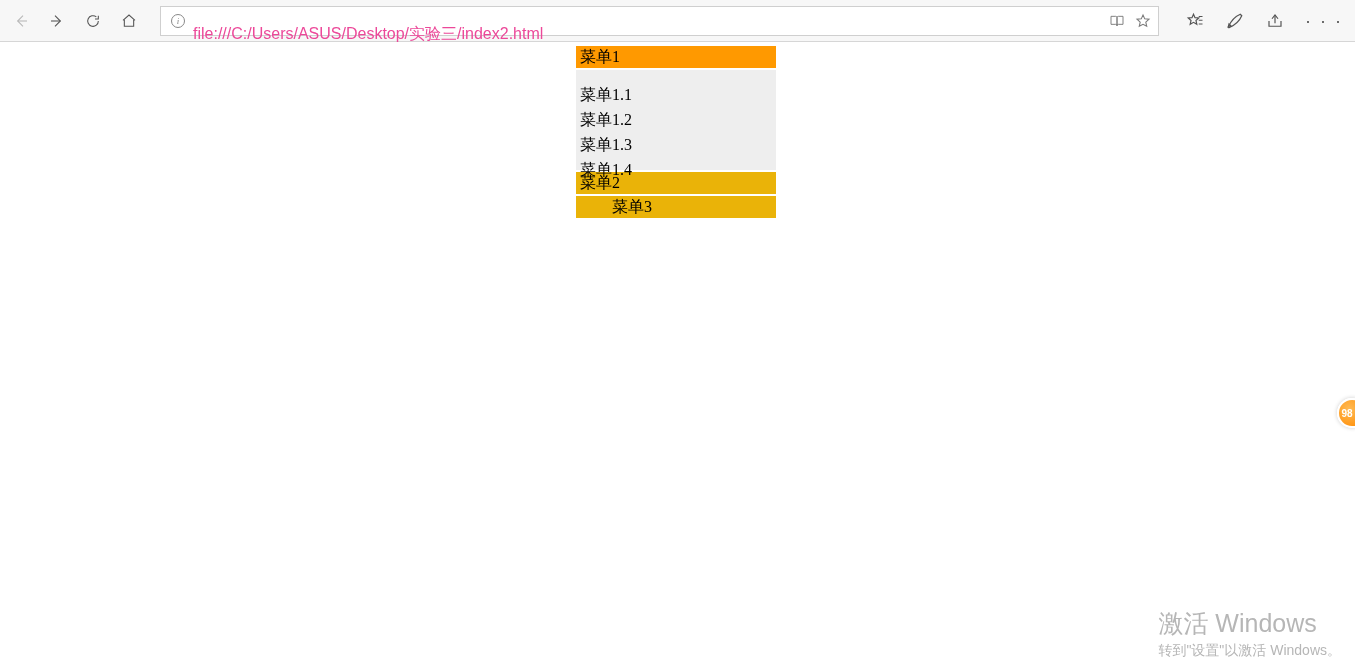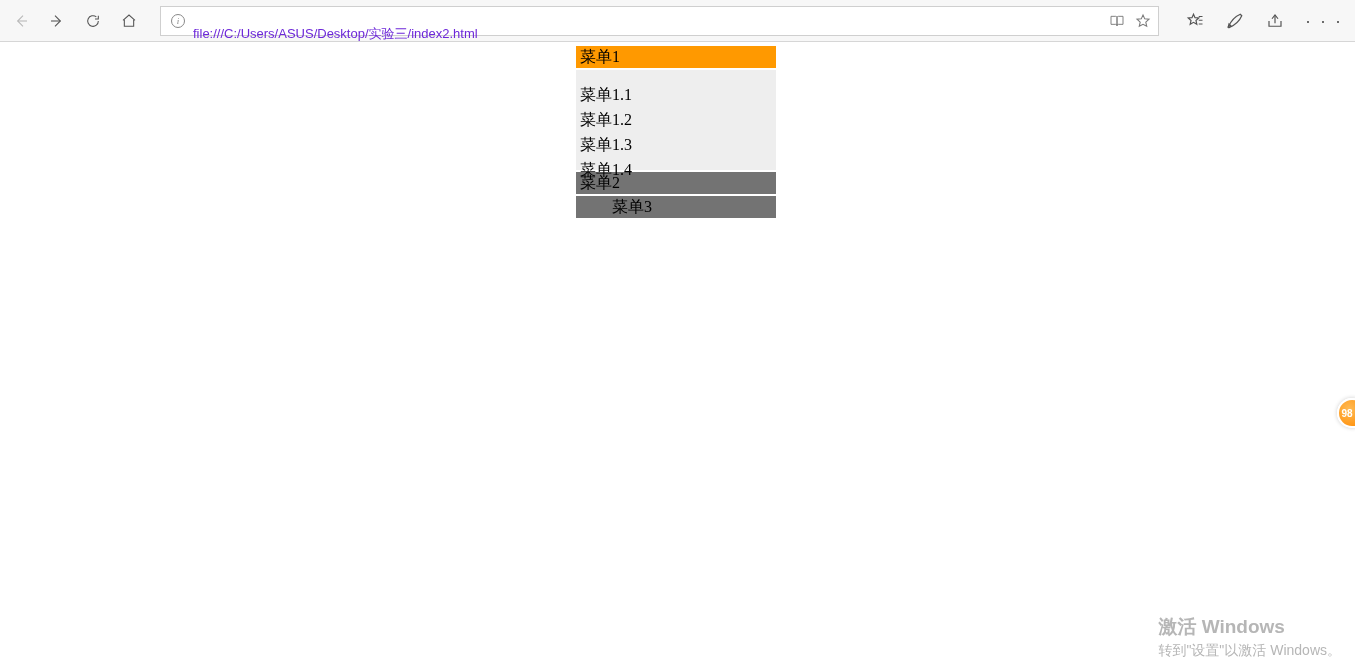--- a/index.html
+++ b/index.html
@@ -48,22 +48,22 @@
   }
   .addr-info {
     width: 14px; height: 14px;
     border: 1px solid #888;
     border-radius: 50%;
     display: flex; align-items: center; justify-content: center;
     font-size: 9px; color: #888; font-family: Georgia, serif; font-style: italic;
   }
   .addr-text {
     flex: 1;
-    font-size: 13px;
-    color: #6d28d9;
+    font-size: 16px;
+    color: #ec4899;
     white-space: nowrap;
     overflow: hidden;
     margin-top: 27px;
   }
   .addr-right-icon {
     width: 18px; height: 18px;
     display: flex; align-items: center; justify-content: center;
     color: #7a7a7a;
   }
   .addr-right-icon svg { width: 16px; height: 16px; }
@@ -93,21 +93,21 @@
     left: 576px;
     width: 200px;
     font-family: SimSun, "宋体", serif;
     font-size: 16px;
     border-radius: 9px;
   }
   .menu-head {
     height: 22px;
     line-height: 22px;
     padding: 0 4px;
-    background: #737373;
+    background: #eab308;
     color: #000;
     cursor: pointer;
     margin-bottom: 2px;
   }
   .menu-head.active {
     background: #ff9900;
     color: #000;
   }
   .menu-head.last { margin-bottom: 0; padding-left: 36px; }
   .submenu {
@@ -124,21 +124,21 @@
 
   
   .watermark {
     position: absolute;
     right: 14px;
     bottom: 6px;
     text-align: left;
     color: #b6b6b6;
     pointer-events: none;
   }
-  .watermark .line1 { font-size: 19px; font-weight: 700; }
+  .watermark .line1 { font-size: 25px; font-weight: 400; }
   .watermark .line2 { font-size: 14px; margin-top: 2px; }
 
   
   .float-badge {
     position: absolute;
     right: -12px;
     top: 398px;
     width: 30px; height: 30px;
     border-radius: 50%;
     background: radial-gradient(circle at 40% 35%, #ffbb55, #ff8a00);

